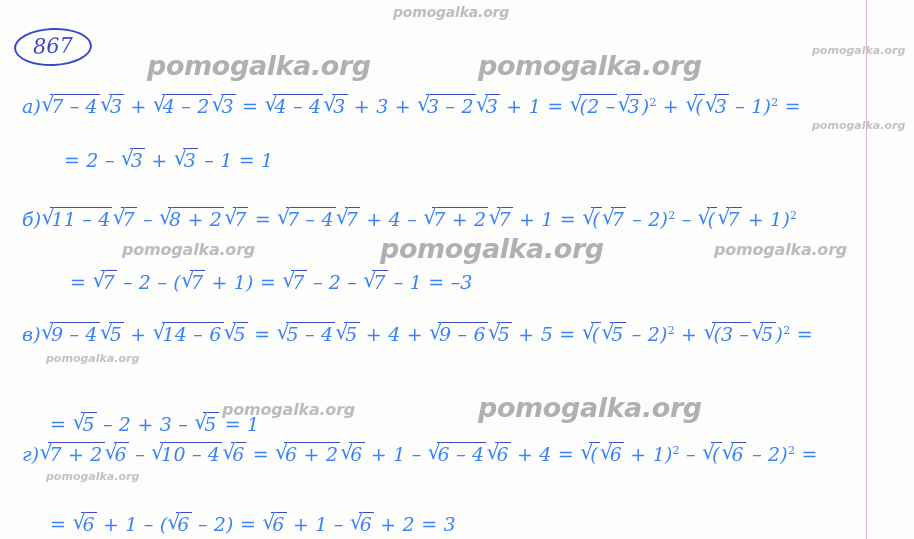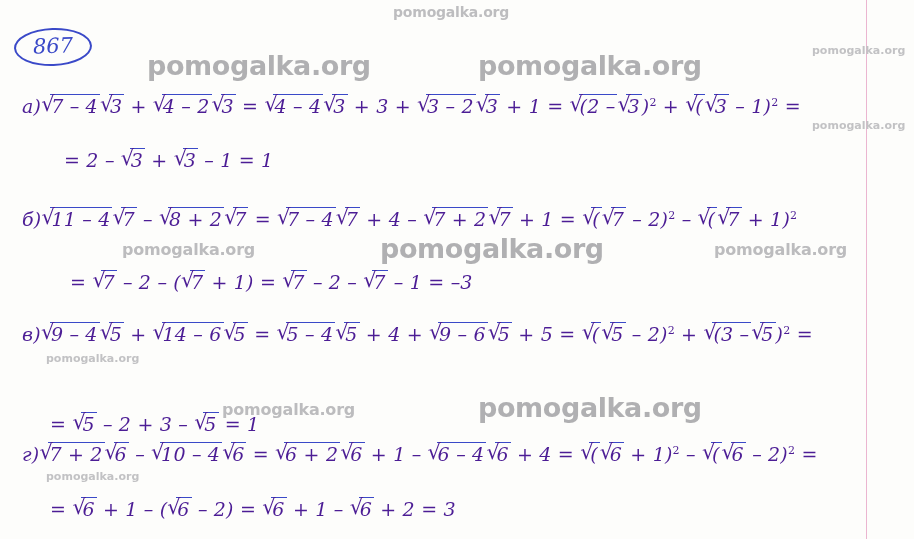--- a/index.html
+++ b/index.html
@@ -27,21 +27,21 @@
     top: 0;
     left: 866px;
     width: 1px;
     height: 539px;
     background: #e8a8c8;
     opacity: 0.85;
   }
   
   .hw {
     position: absolute;
-    color: #4c1d95;
+    color: #3b82f6;
     font-family: "DejaVu Serif", serif;
     font-style: italic;
     white-space: nowrap;
     letter-spacing: 0.2px;
   }
   .hw.l {
     font-size: 19px;
     line-height: 22px;
   }
   .sq {
@@ -85,20 +85,21 @@
     transform: rotate(-2deg);
   }
   
   .wm {
     position: absolute;
     color: #b9b9bb;
     font-family: "DejaVu Sans", sans-serif;
     font-weight: bold;
     white-space: nowrap;
     pointer-events: none;
+    font-style: italic;
   }
   .wm.big {
     font-size: 27px;
     color: #b0b0b2;
     letter-spacing: -0.4px;
   }
   .wm.mid {
     font-size: 16px;
     color: #bcbcbe;
     letter-spacing: -0.2px;
@@ -137,16 +138,16 @@
       <div class="wm small" style="left: 46px; top: 470px;">pomogalka.org</div>
     </div>
   <div id="handwriting-layer">
       <div class="hw l" style="left: 22px; top: 92px;"><span>а)</span><span class="sq"><span>7 – 4</span></span><span class="sq"><span>3</span></span><span> + </span><span class="sq"><span>4 – 2</span></span><span class="sq"><span>3</span></span><span> = </span><span class="sq"><span>4 – 4</span></span><span class="sq"><span>3</span></span><span> + 3 + </span><span class="sq"><span>3 – 2</span></span><span class="sq"><span>3</span></span><span> + 1 = </span><span class="sq"><span>(2 – </span></span><span class="sq"><span>3</span></span><span>)<sup>2</sup></span><span> + </span><span class="sq"><span>(</span></span><span class="sq"><span>3</span></span><span> – 1)<sup>2</sup> =</span></div>
       <div class="hw l" style="left: 64px; top: 148px;"><span>= 2 – </span><span class="sq"><span>3</span></span><span> + </span><span class="sq"><span>3</span></span><span> – 1 = 1</span></div>
       <div class="hw l" style="left: 22px; top: 205px;"><span>б)</span><span class="sq"><span>11 – 4</span></span><span class="sq"><span>7</span></span><span> – </span><span class="sq"><span>8 + 2</span></span><span class="sq"><span>7</span></span><span> = </span><span class="sq"><span>7 – 4</span></span><span class="sq"><span>7</span></span><span> + 4 – </span><span class="sq"><span>7 + 2</span></span><span class="sq"><span>7</span></span><span> + 1 = </span><span class="sq"><span>(</span></span><span class="sq"><span>7</span></span><span> – 2)<sup>2</sup></span><span> – </span><span class="sq"><span>(</span></span><span class="sq"><span>7</span></span><span> + 1)<sup>2</sup></span></div>
       <div class="hw l" style="left: 70px; top: 270px;"><span>= </span><span class="sq"><span>7</span></span><span> – 2 – (</span><span class="sq"><span>7</span></span><span> + 1) = </span><span class="sq"><span>7</span></span><span> – 2 – </span><span class="sq"><span>7</span></span><span> – 1 = –3</span></div>
       <div class="hw l" style="left: 22px; top: 320px;"><span>в)</span><span class="sq"><span>9 – 4</span></span><span class="sq"><span>5</span></span><span> + </span><span class="sq"><span>14 – 6</span></span><span class="sq"><span>5</span></span><span> = </span><span class="sq"><span>5 – 4</span></span><span class="sq"><span>5</span></span><span> + 4 + </span><span class="sq"><span>9 – 6</span></span><span class="sq"><span>5</span></span><span> + 5 = </span><span class="sq"><span>(</span></span><span class="sq"><span>5</span></span><span> – 2)<sup>2</sup></span><span> + </span><span class="sq"><span>(3 – </span></span><span class="sq"><span>5</span></span><span>)<sup>2</sup> =</span></div>
       <div class="hw l" style="left: 50px; top: 380px; margin-top: 32px;"><span>= </span><span class="sq"><span>5</span></span><span> – 2 + 3 – </span><span class="sq"><span>5</span></span><span> = 1</span></div>
       <div class="hw l" style="left: 22px; top: 440px;"><span>г)</span><span class="sq"><span>7 + 2</span></span><span class="sq"><span>6</span></span><span> – </span><span class="sq"><span>10 – 4</span></span><span class="sq"><span>6</span></span><span> = </span><span class="sq"><span>6 + 2</span></span><span class="sq"><span>6</span></span><span> + 1 – </span><span class="sq"><span>6 – 4</span></span><span class="sq"><span>6</span></span><span> + 4 = </span><span class="sq"><span>(</span></span><span class="sq"><span>6</span></span><span> + 1)<sup>2</sup></span><span> – </span><span class="sq"><span>(</span></span><span class="sq"><span>6</span></span><span> – 2)<sup>2</sup> =</span></div>
-      <div class="hw l" style="left: 50px; top: 497px;"><span>= </span><span class="sq"><span>6</span></span><span> + 1 – (</span><span class="sq"><span>6</span></span><span> – 2) = </span><span class="sq"><span>6</span></span><span> + 1 – </span><span class="sq"><span>6</span></span><span> + 2 = 3</span></div>
+      <div class="hw l" style="left: 50px; top: 512px;"><span>= </span><span class="sq"><span>6</span></span><span> + 1 – (</span><span class="sq"><span>6</span></span><span> – 2) = </span><span class="sq"><span>6</span></span><span> + 1 – </span><span class="sq"><span>6</span></span><span> + 2 = 3</span></div>
     </div>
 
 </div>
 
 </body></html>

